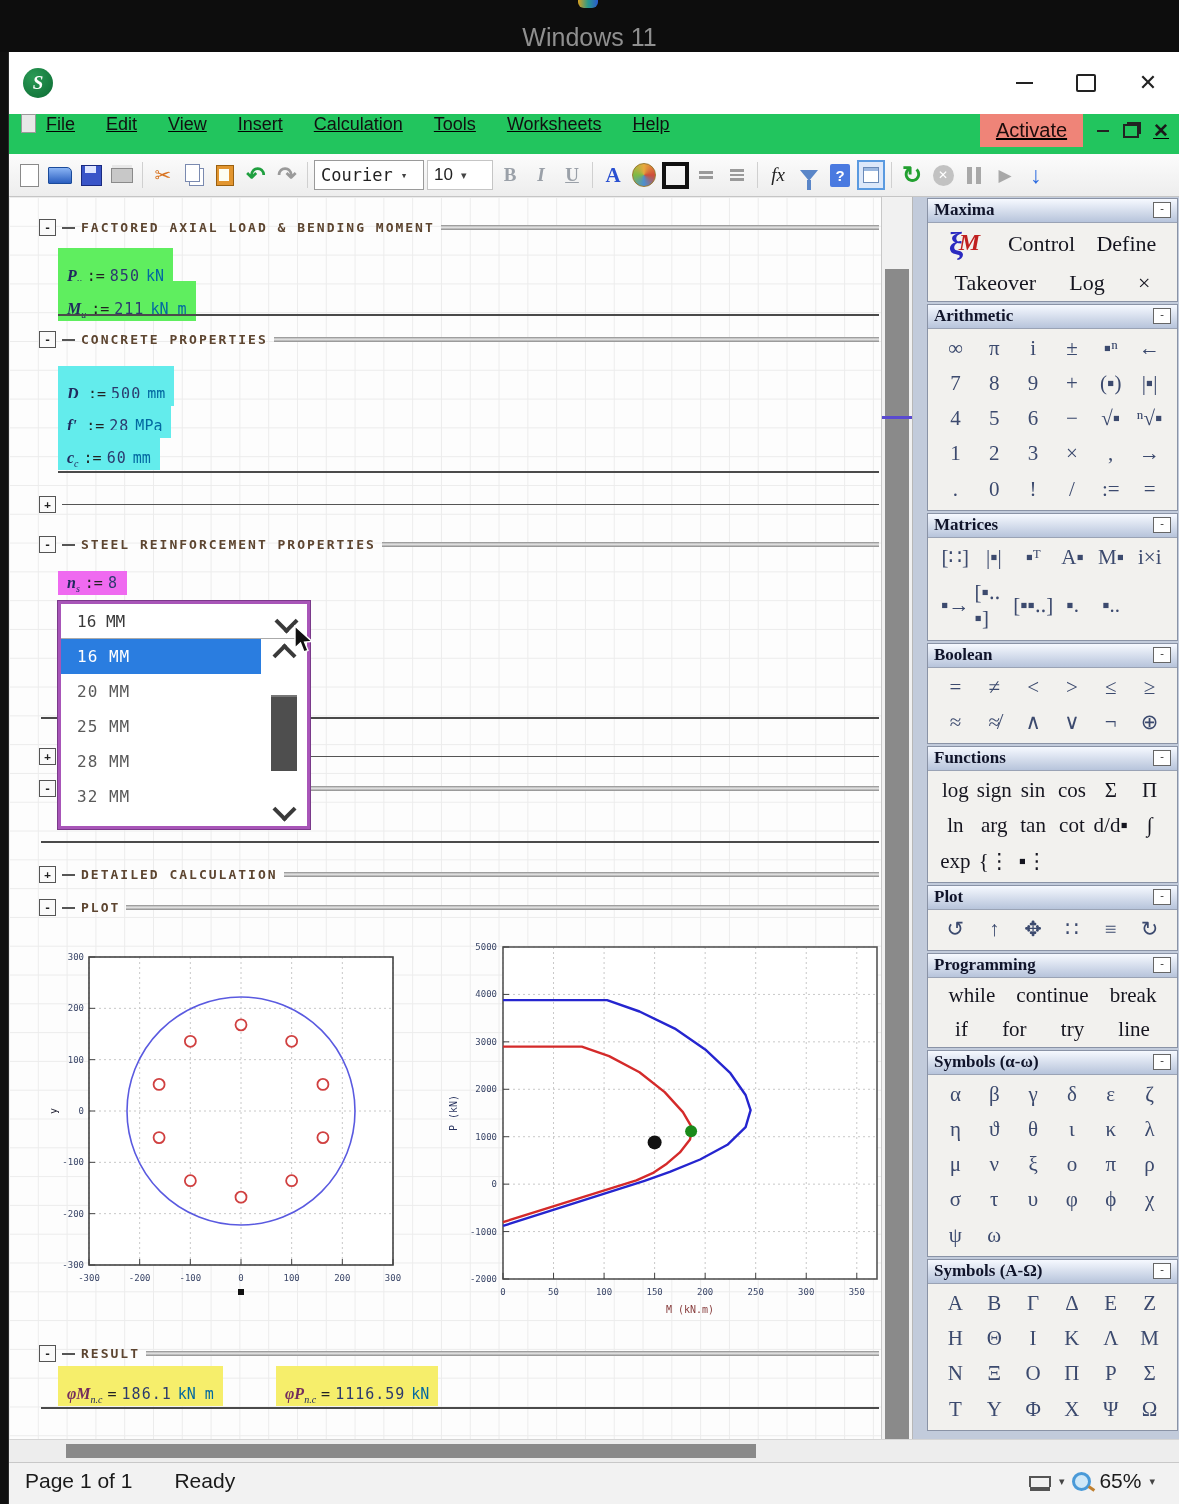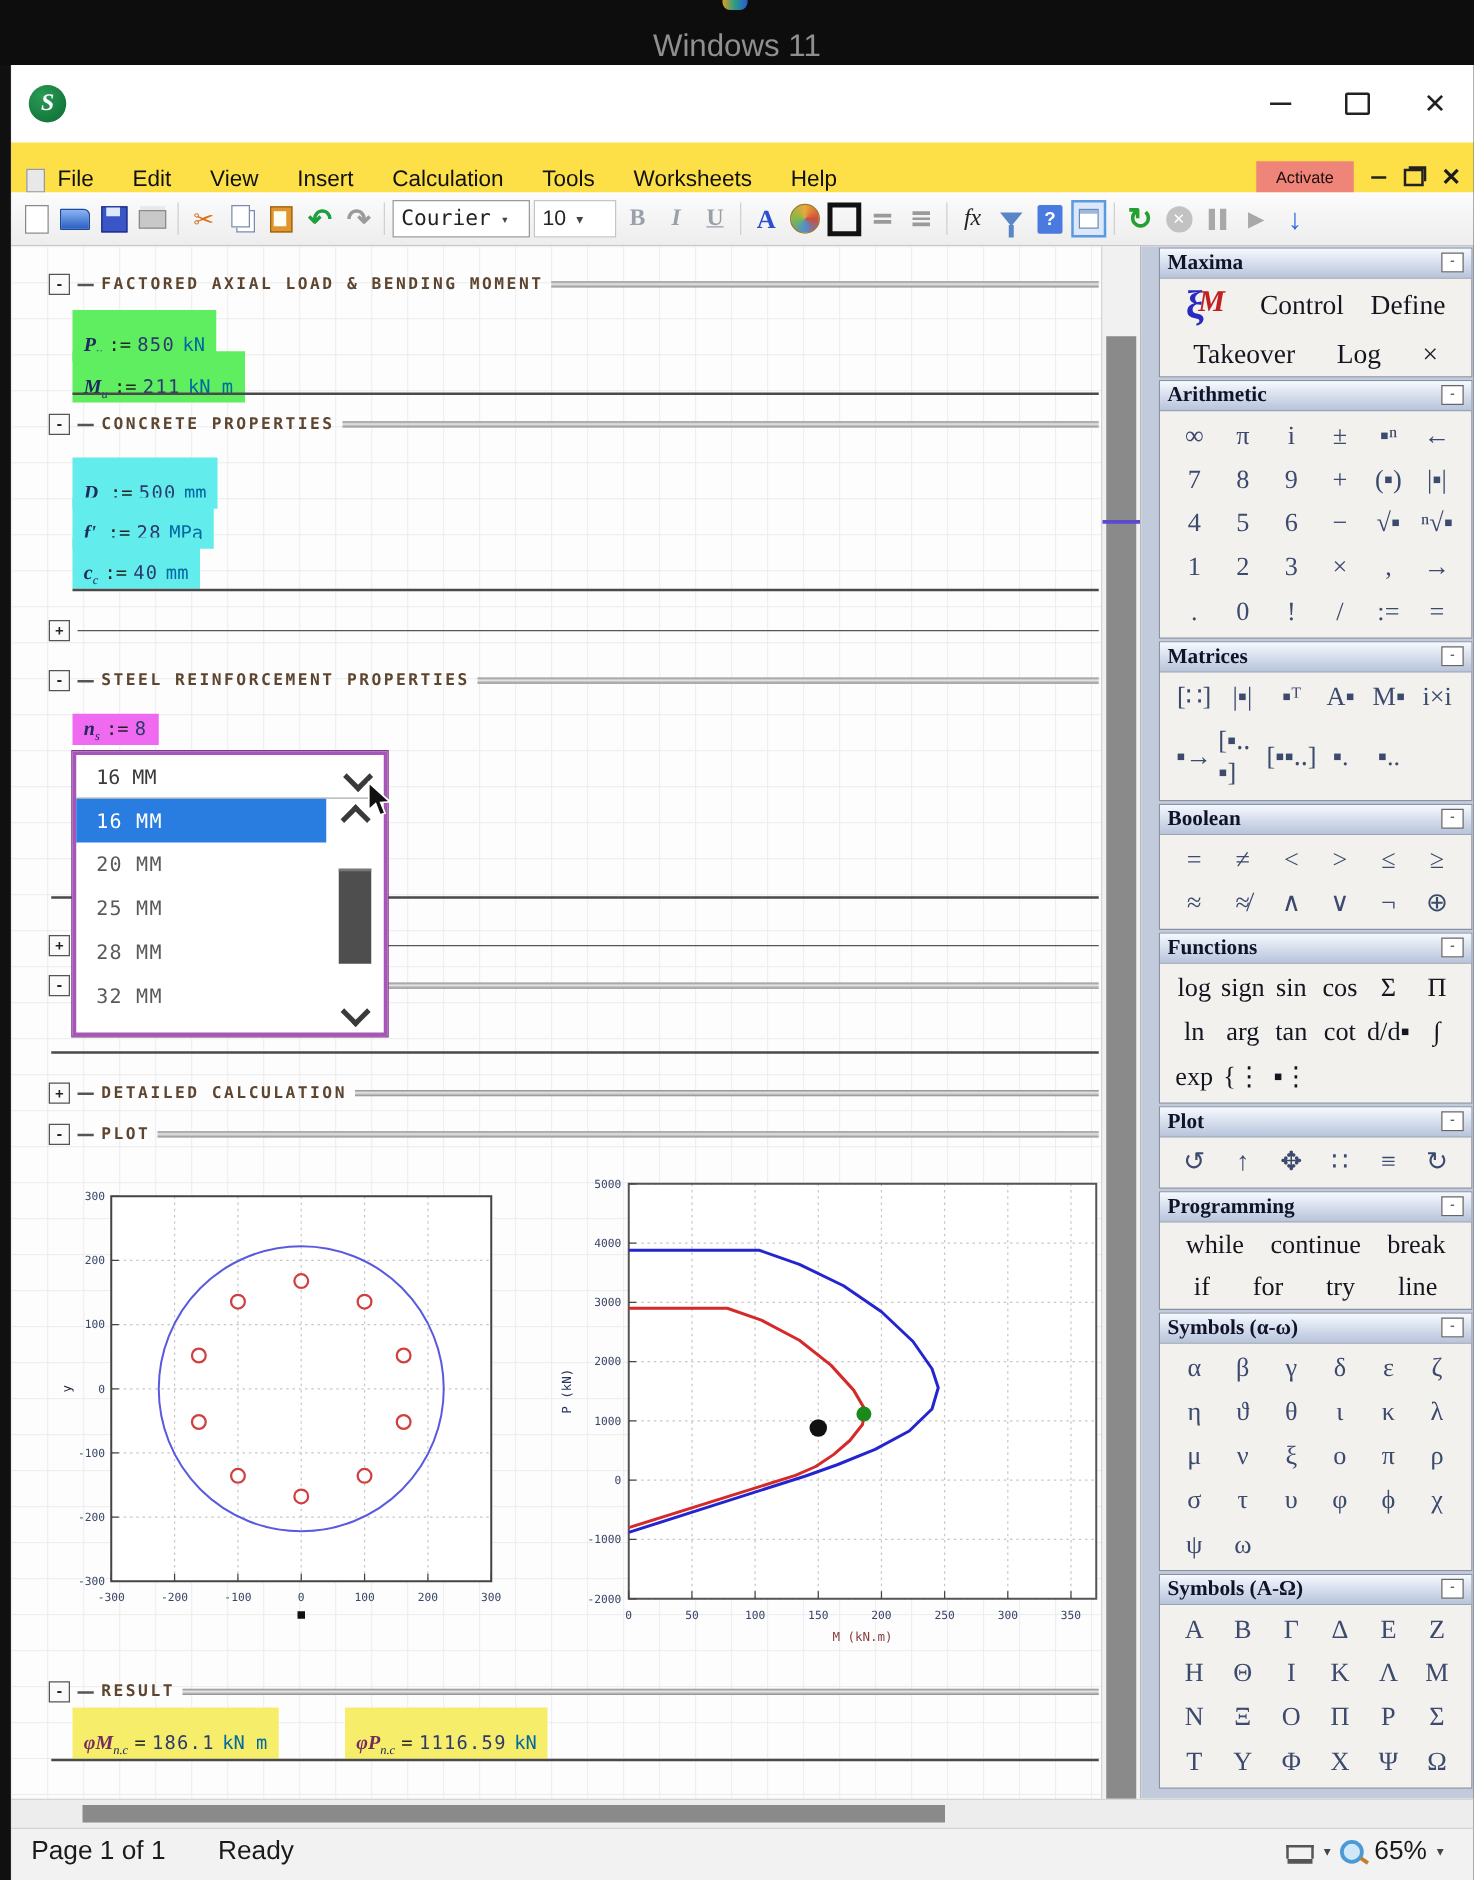--- a/index.html
+++ b/index.html
@@ -17,26 +17,26 @@
   .titlebar{height:62px;display:flex;align-items:center;padding-left:14px;background:#fff;}
   .appicon{width:30px;height:30px;border-radius:50%;background:radial-gradient(circle at 35% 30%,#2a9a55,#0c6b33);
            color:#fff;font:bold italic 19px "Liberation Serif",serif;display:flex;align-items:center;justify-content:center;margin-right:12px;}
   .apptitle{font-size:21px;color:#1a1a1a;}
   .wctl{margin-left:auto;display:flex;align-items:center;}
   .wbtn{width:62px;height:44px;display:flex;align-items:center;justify-content:center;}
   .ic-min{width:17px;height:2px;background:#222;}
   .ic-max{width:16px;height:14px;border:2px solid #222;border-radius:2px;}
   .ic-close{font-size:22px;color:#222;}
   
-  .menubar{height:40px;display:flex;align-items:flex-end;padding:0 10px;background:#fde047;}
+  .menubar{height:40px;display:flex;align-items:flex-start;padding:0 10px;background:#22c55e;text-decoration:underline;}
   .menudoc{width:13px;height:17px;border:1px solid #9a9a9a;background:#e8e8e8;margin:0 10px 0 2px;}
   .menu-items{display:flex;gap:31px;font-size:18px;color:#111;}
   .menu-item{cursor:default;}
   .menuright{margin-left:auto;display:flex;align-items:center;gap:14px;}
-  .activate{background:#ef8478;color:#1c0c0c;font-size:13px;padding:5px 16px;}
+  .activate{background:#ef8478;color:#1c0c0c;font-size:20px;padding:5px 16px;}
   .mdi-min{width:12px;height:2px;background:#222;}
   .mdi-restore{width:12px;height:10px;border:2px solid #222;box-shadow:3px -3px 0 -1px #222;}
   .mdi-close{font-size:19px;font-weight:bold;color:#1a1a1a;}
   
   .toolbar{height:42px;display:flex;align-items:center;gap:3px;padding:0 6px;
            background:linear-gradient(#fcfcfc,#ededed);border-bottom:1px solid #c5c5c5;}
   .ti{width:28px;height:28px;display:flex;align-items:center;justify-content:center;font-size:19px;position:relative;}
   .sep{width:1px;height:26px;background:#d0d0d0;margin:0 3px;}
   .icon-page{width:17px;height:21px;background:#fff;border:1px solid #8a8a8a;}
   .icon-open{width:22px;height:15px;background:linear-gradient(#8ab4f4,#2a5ec0);border:1px solid #1a4a9a;border-radius:1px 5px 1px 1px;}
@@ -334,21 +334,21 @@
           <span class="var">f'</span>
             <span class="vsub">c</span>
           <span class="op">:=</span>
           <span class="val">28</span>
           <span class="unit">MPa</span>
         </div>
         <div class="vbox bg-cyan" style="left:49px;top:233px">
           <span class="var">c</span>
             <span class="vsub">c</span>
           <span class="op">:=</span>
-          <span class="val">40</span>
+          <span class="val">60</span>
           <span class="unit">mm</span>
         </div>
         <div class="wsline" style="top:274px;height:1.5px;left:49px"></div>
 
         <div class="ws-header" style="top:299px">
           <span class="cbox">+</span>
           <span class="hline thin"></span>
         </div>
 
         <div class="ws-header" style="top:339px">

